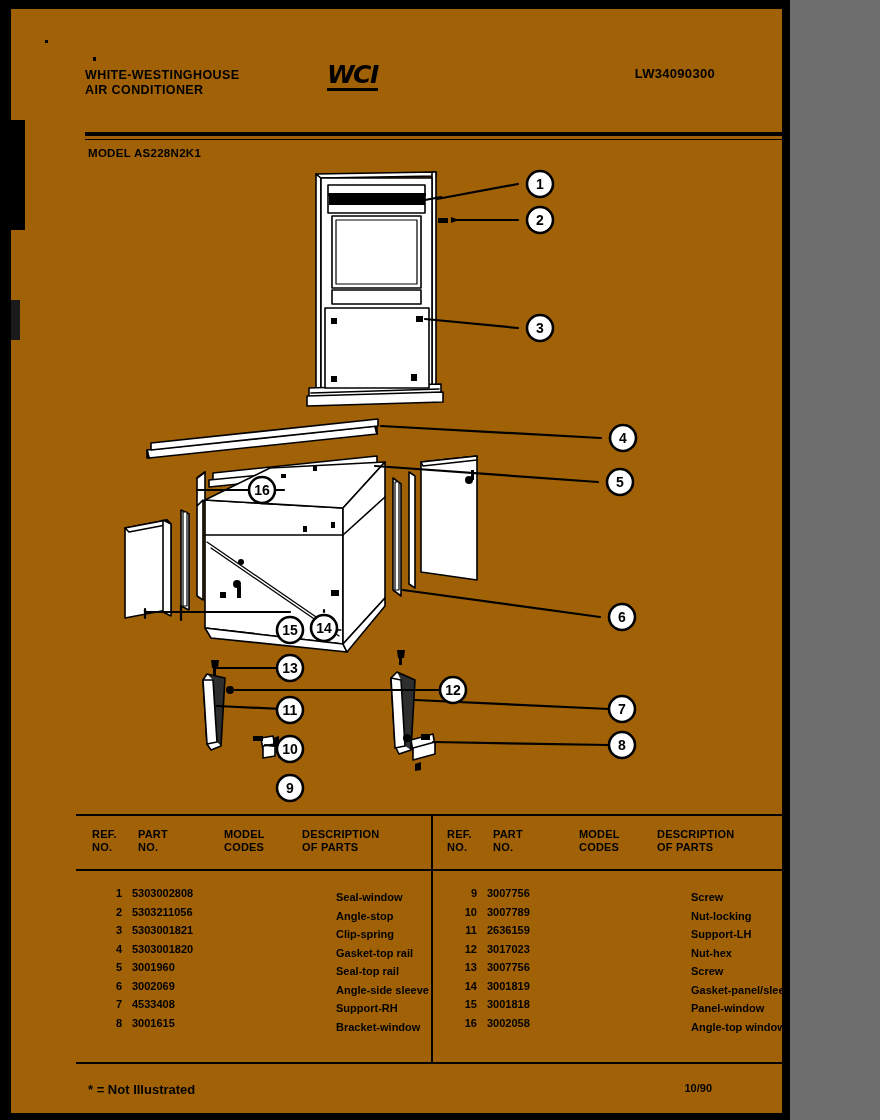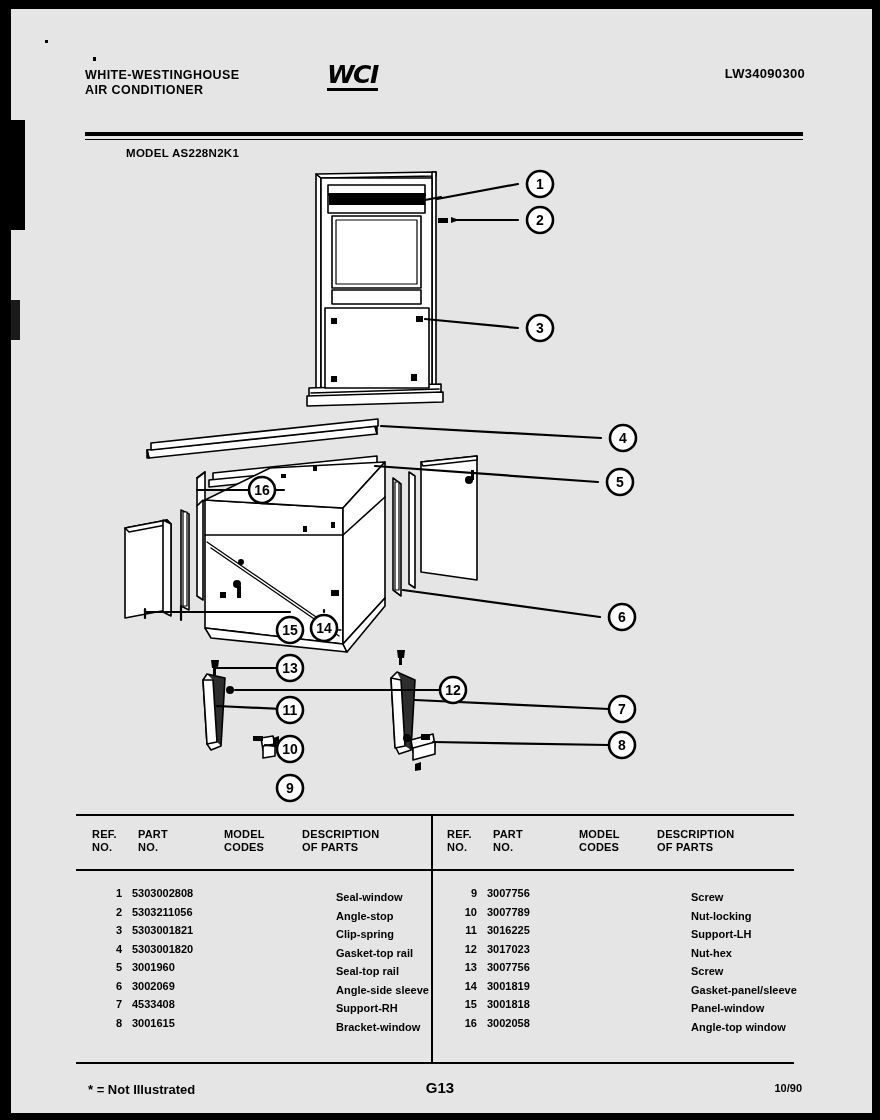--- a/index.html
+++ b/index.html
@@ -2,26 +2,27 @@
 <html><head>
 <meta charset="utf-8">
 <style>
   html, body {
     margin: 0;
     padding: 0;
     background: #6e6e6e;
   }
   .page {
     position: relative;
-    width: 880px;
+    width: 767px;
     height: 1120px;
-    background: #e5e5e5;
+    background: #a16207;
     overflow: hidden;
     font-family: "Liberation Sans", sans-serif;
     color: #000000;
+    padding-left: 23px;
   }
   
   .scan-edge-top {
     position: absolute; left: 0; top: 0; width: 880px; height: 9px;
     background: #000;
   }
   .scan-edge-left {
     position: absolute; left: 0; top: 0; width: 11px; height: 1120px;
     background: #000;
   }
@@ -92,21 +93,20 @@
     position: absolute;
     left: 85px; top: 139px; width: 718px; height: 1px;
     background: #000;
   }
   .model-line {
     position: absolute;
     left: 88px; top: 147px;
     font-weight: bold;
     font-size: 11.5px;
     letter-spacing: 0.3px;
-    margin-left: 38px;
   }
 
   
   .diagram {
     position: absolute;
     left: 85px; top: 160px;
     width: 718px; height: 645px;
   }
   .diagram svg { display: block; }
 
@@ -502,21 +502,21 @@
           <div class="cell-desc">Screw</div>
         </div>
         <div class="row">
           <div class="cell-ref">10</div>
           <div class="cell-part">3007789</div>
           <div class="cell-code"></div>
           <div class="cell-desc">Nut-locking</div>
         </div>
         <div class="row">
           <div class="cell-ref">11</div>
-          <div class="cell-part">3016225</div>
+          <div class="cell-part">2636159</div>
           <div class="cell-code"></div>
           <div class="cell-desc">Support-LH</div>
         </div>
         <div class="row">
           <div class="cell-ref">12</div>
           <div class="cell-part">3017023</div>
           <div class="cell-code"></div>
           <div class="cell-desc">Nut-hex</div>
         </div>
         <div class="row">
@@ -540,16 +540,15 @@
         <div class="row">
           <div class="cell-ref">16</div>
           <div class="cell-part">3002058</div>
           <div class="cell-code"></div>
           <div class="cell-desc">Angle-top window</div>
         </div>
       </div>
   </div>
 
   <div class="footnote">* = Not Illustrated</div>
-  <div class="page-no">G13</div>
   <div class="date-code">10/90</div>
 
 </div>
 
 </body></html>

